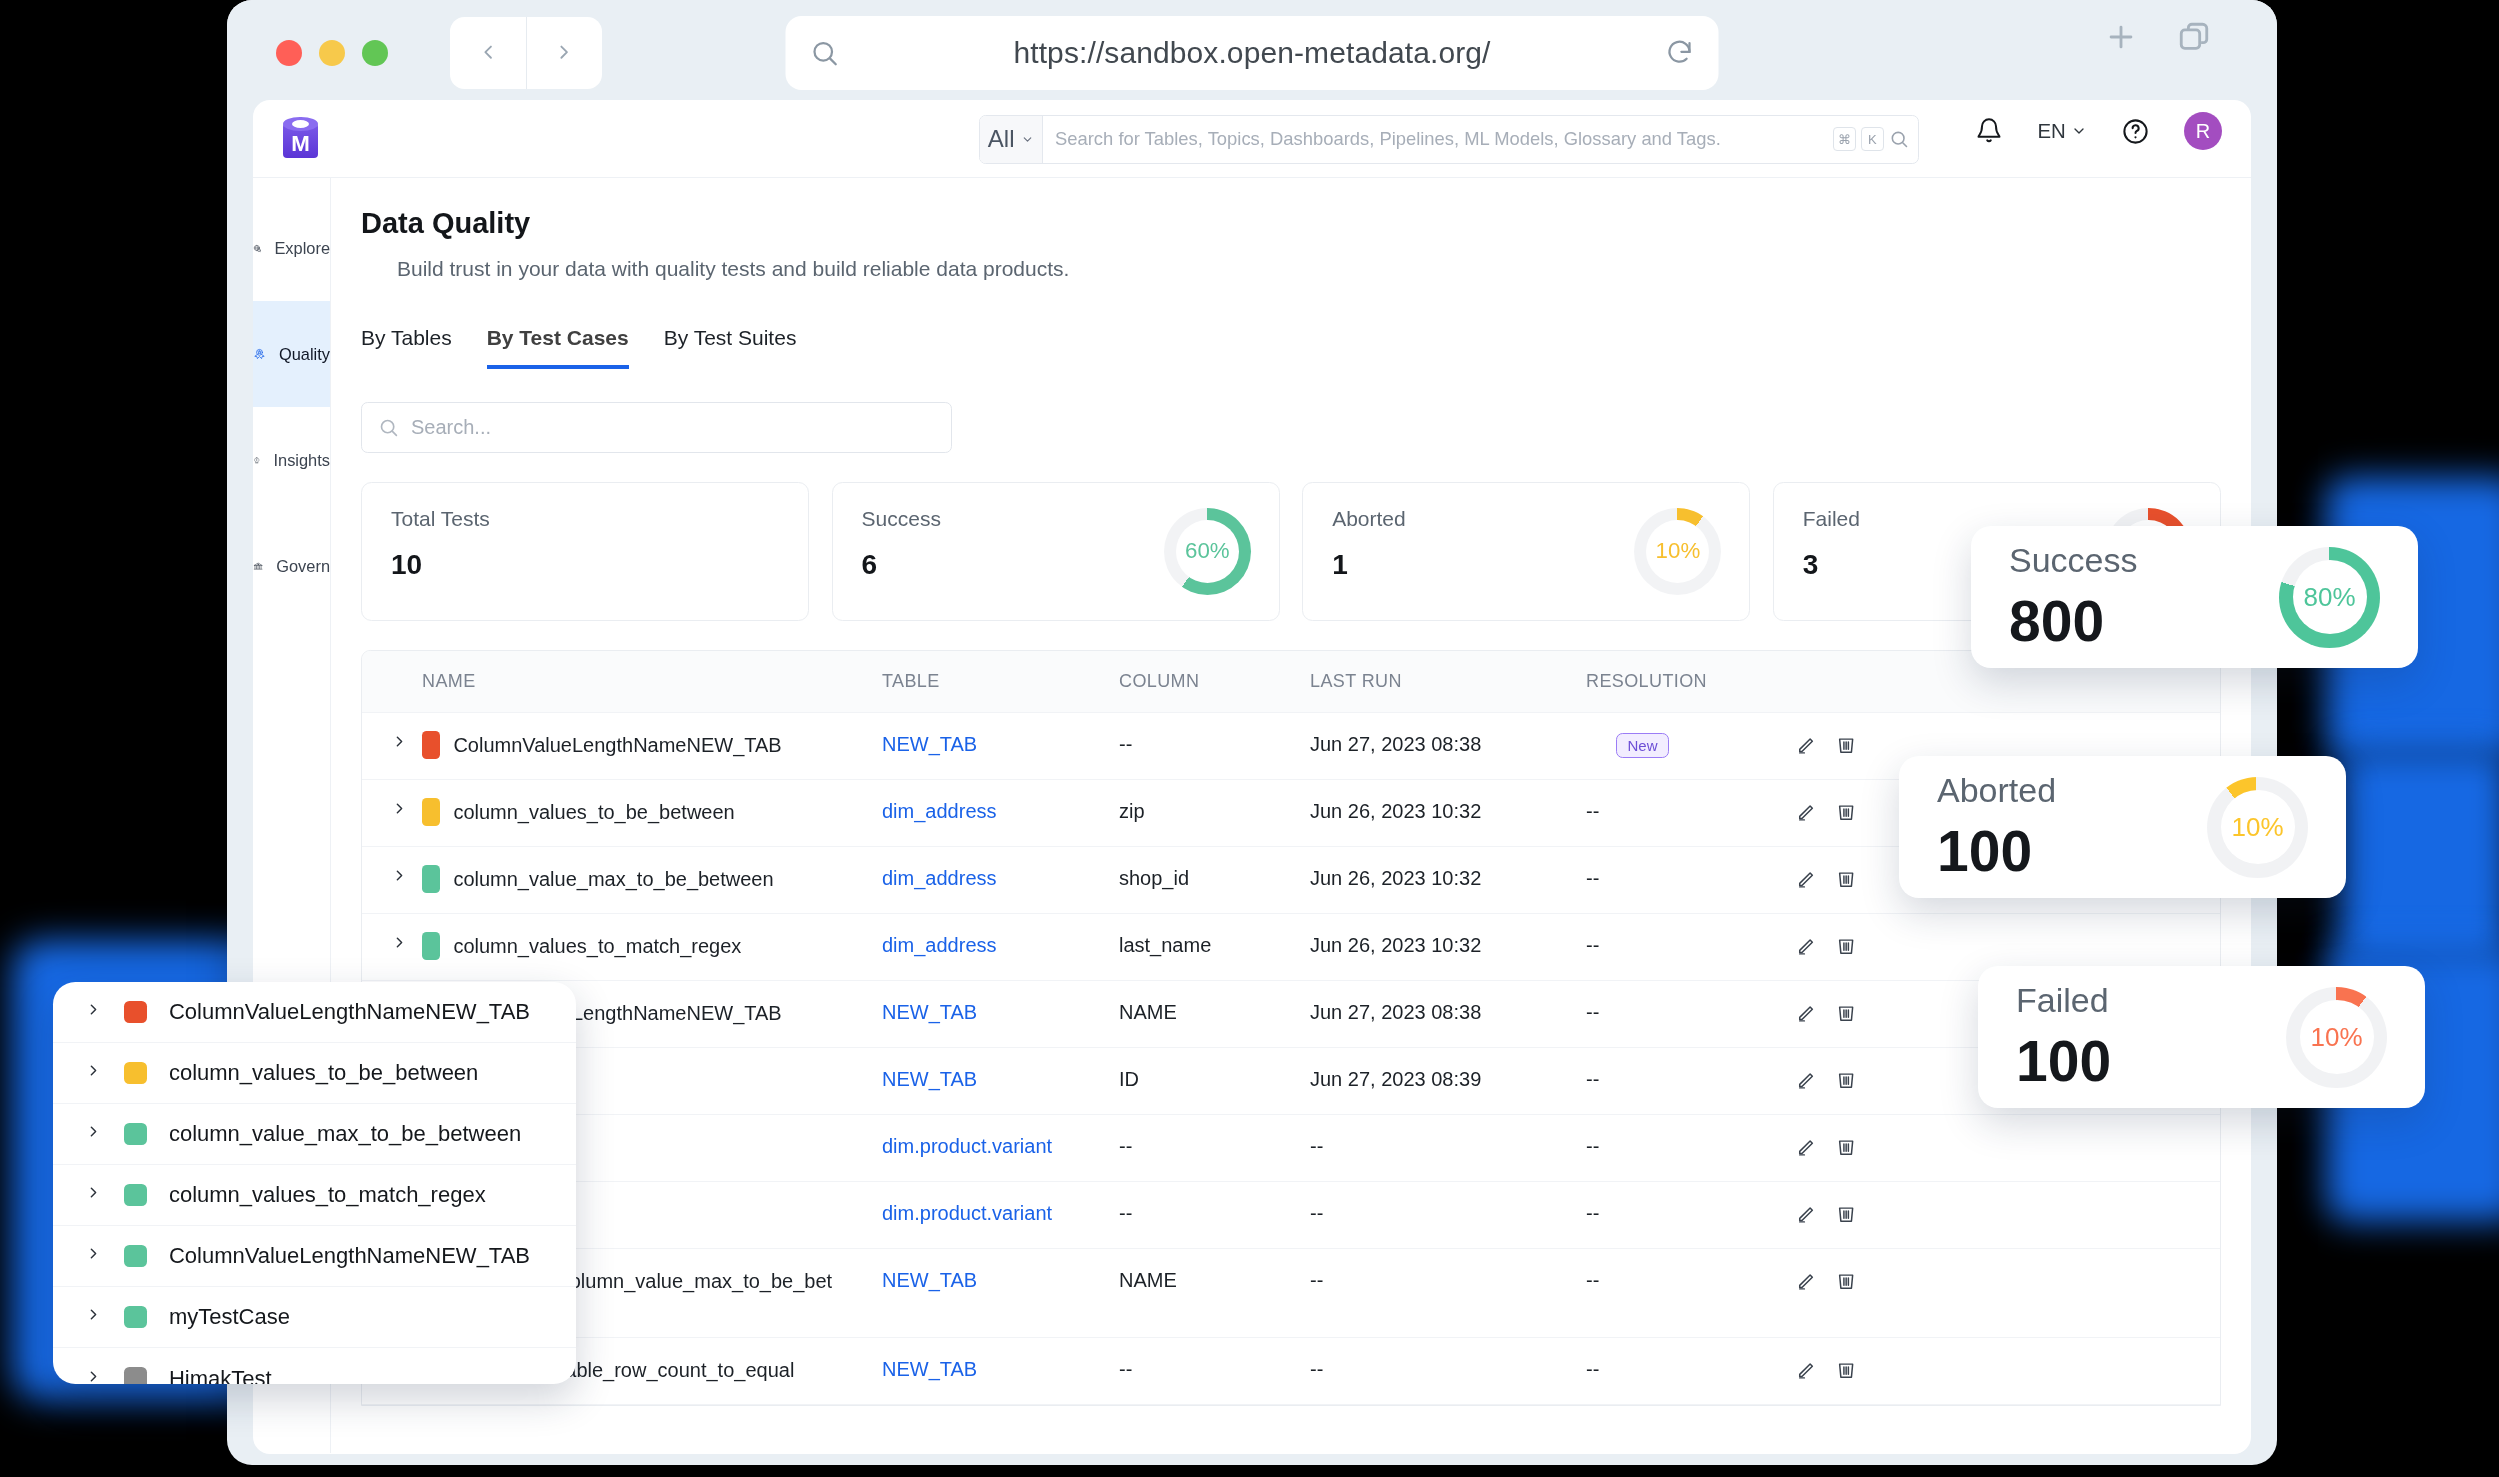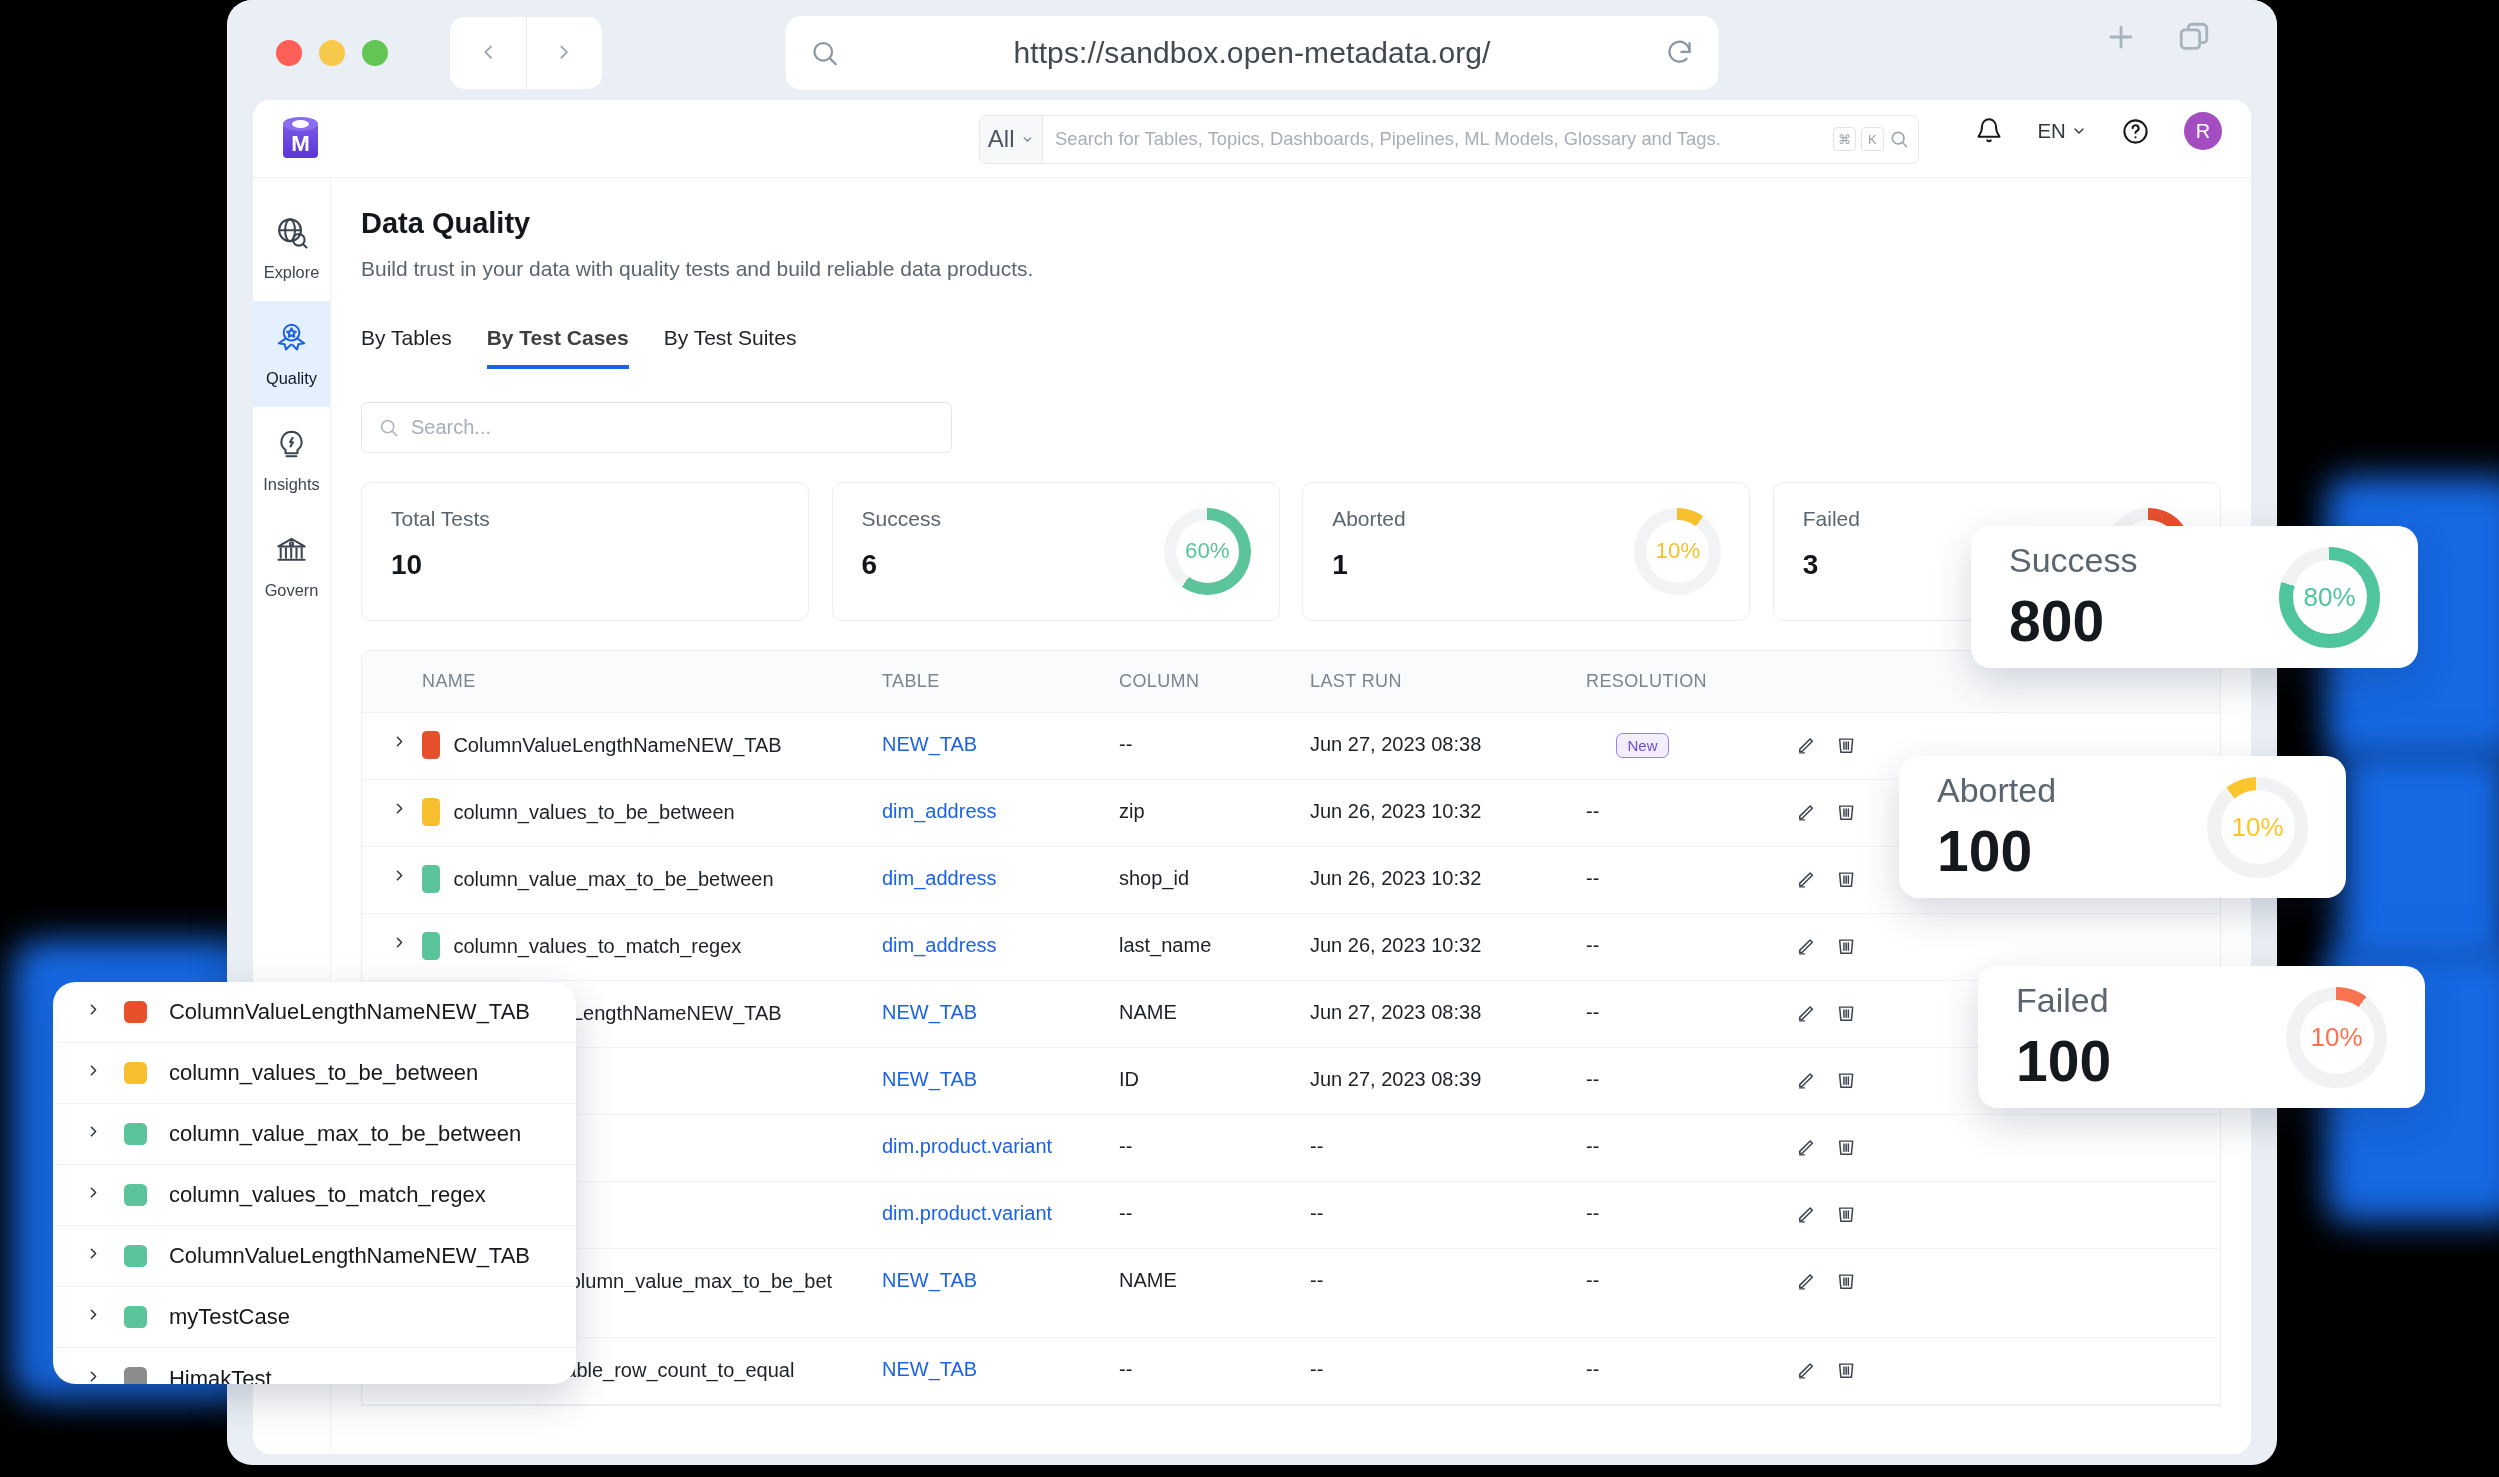--- a/index.html
+++ b/index.html
@@ -141,30 +141,30 @@
     font-size: 20px;
   }
 
   
   .app-body { display: flex; height: calc(100% - 79px); }
   .sidebar {
     width: 78px; border-right: 1.3px solid #eef1f5;
     padding-top: 17px; flex: none;
   }
   .side-item {
-    height: 106px; display: flex; flex-direction: column;
+    height: 106px; display: flex; flex-direction: row;
     align-items: center; justify-content: center; gap: 13px;
     color: #3c4450; font-size: 16.4px;
   }
   .side-item.active { background: #e4f0fd; color: #111827; }
   .side-item.active svg { stroke: #1a62e8; }
 
   .content { flex: 1; padding: 29px 0 0 30px; position: relative; }
   .page-title { font-size: 29px; font-weight: 700; color: #13161a; }
-  .page-sub { margin-top: 17px; font-size: 21px; color: #5b6570; }
+  .page-sub { margin-top: 17px; font-size: 21px; color: #5b6570; margin-left: 36px; }
 
   .tabs { margin-top: 45px; display: flex; gap: 35px; position: relative; }
   .tab { font-size: 21px; color: #1c2127; padding-bottom: 14.5px; }
   .tab.active { color: #404040; font-weight: 700; border-bottom: 4px solid #1a62e8; }
   .tabs-rule {
     position: absolute; left: -30px; right: 0; bottom: 0;
     height: 1.3px; background: #eef1f5; z-index: -1;
   }
 
   .local-search {

